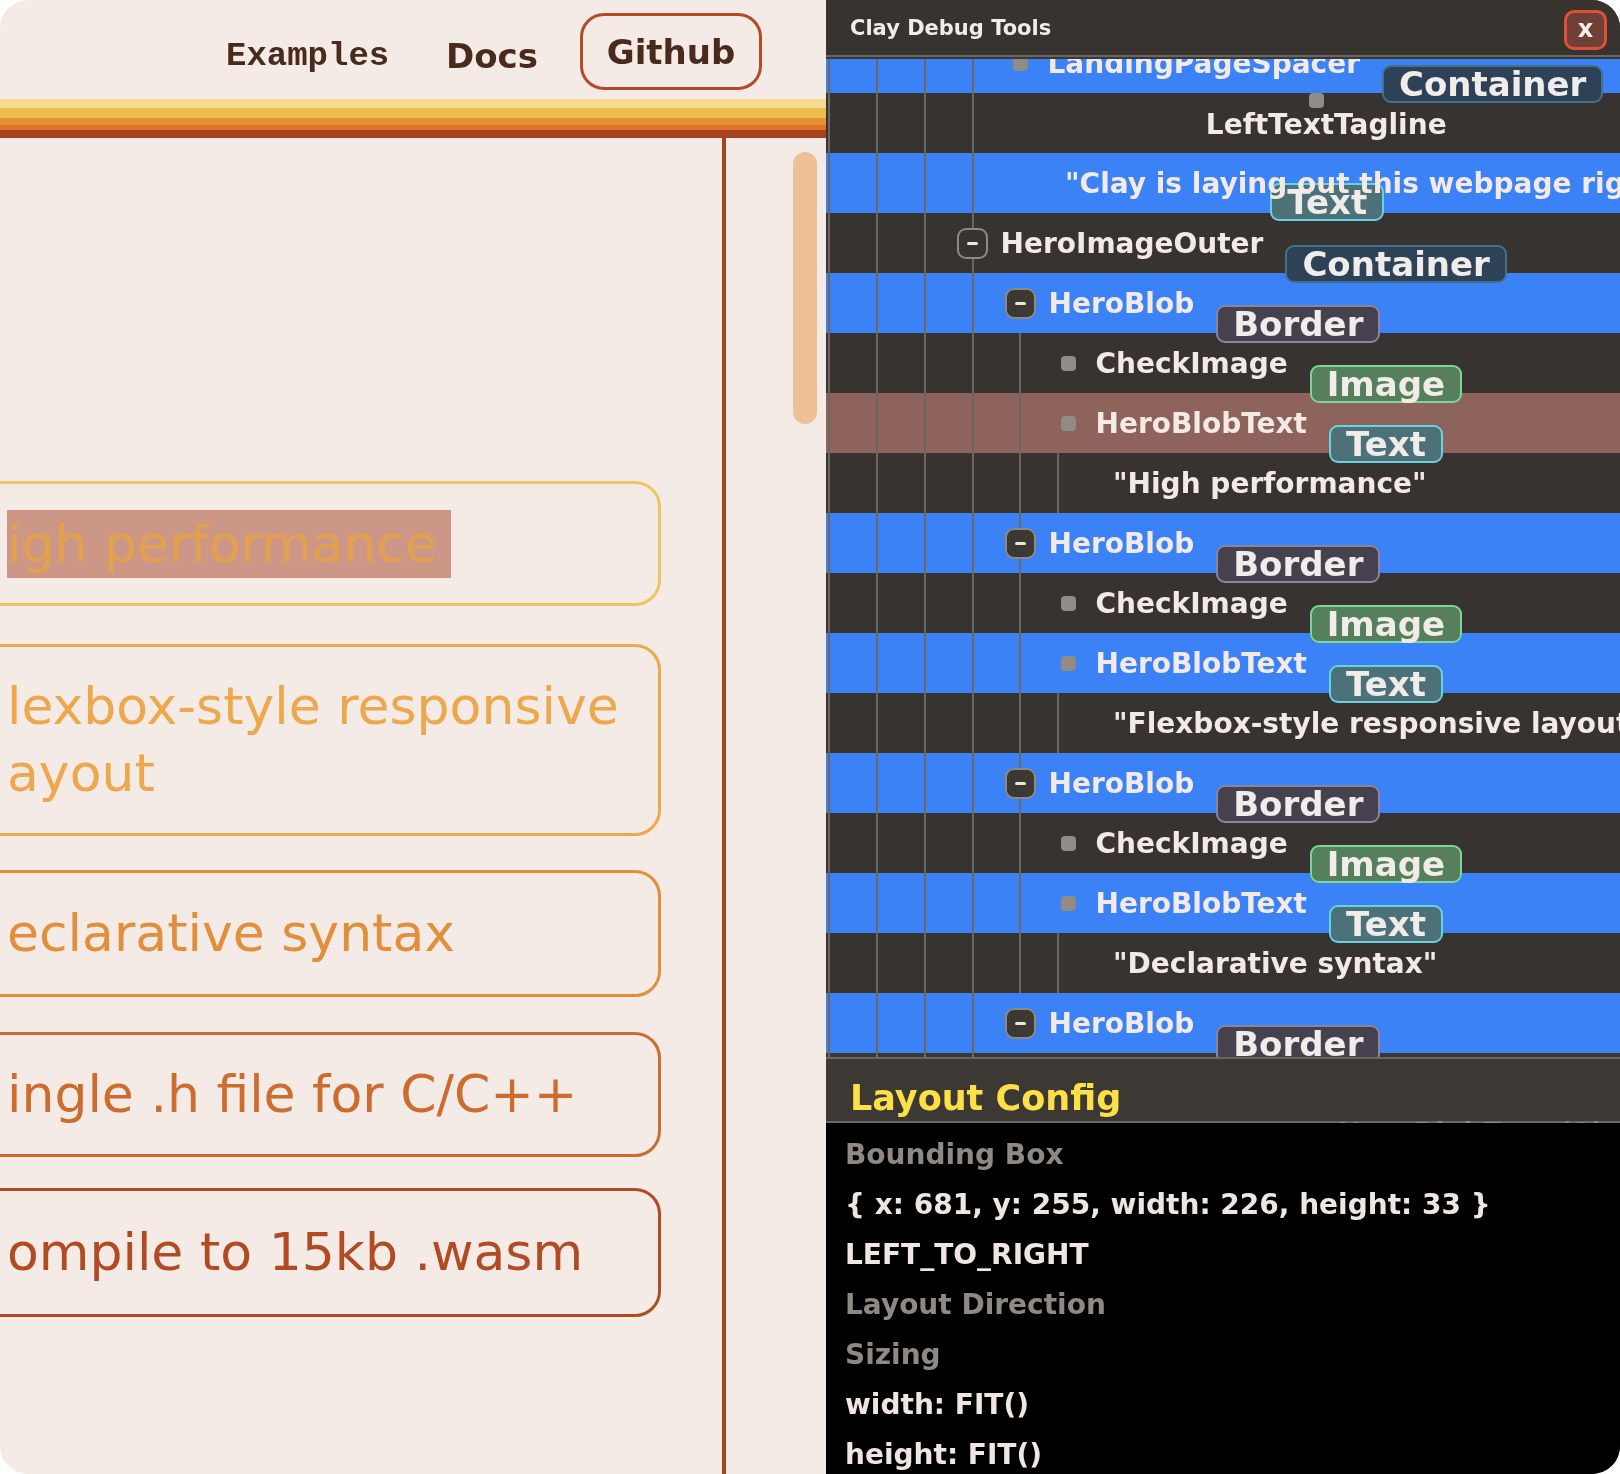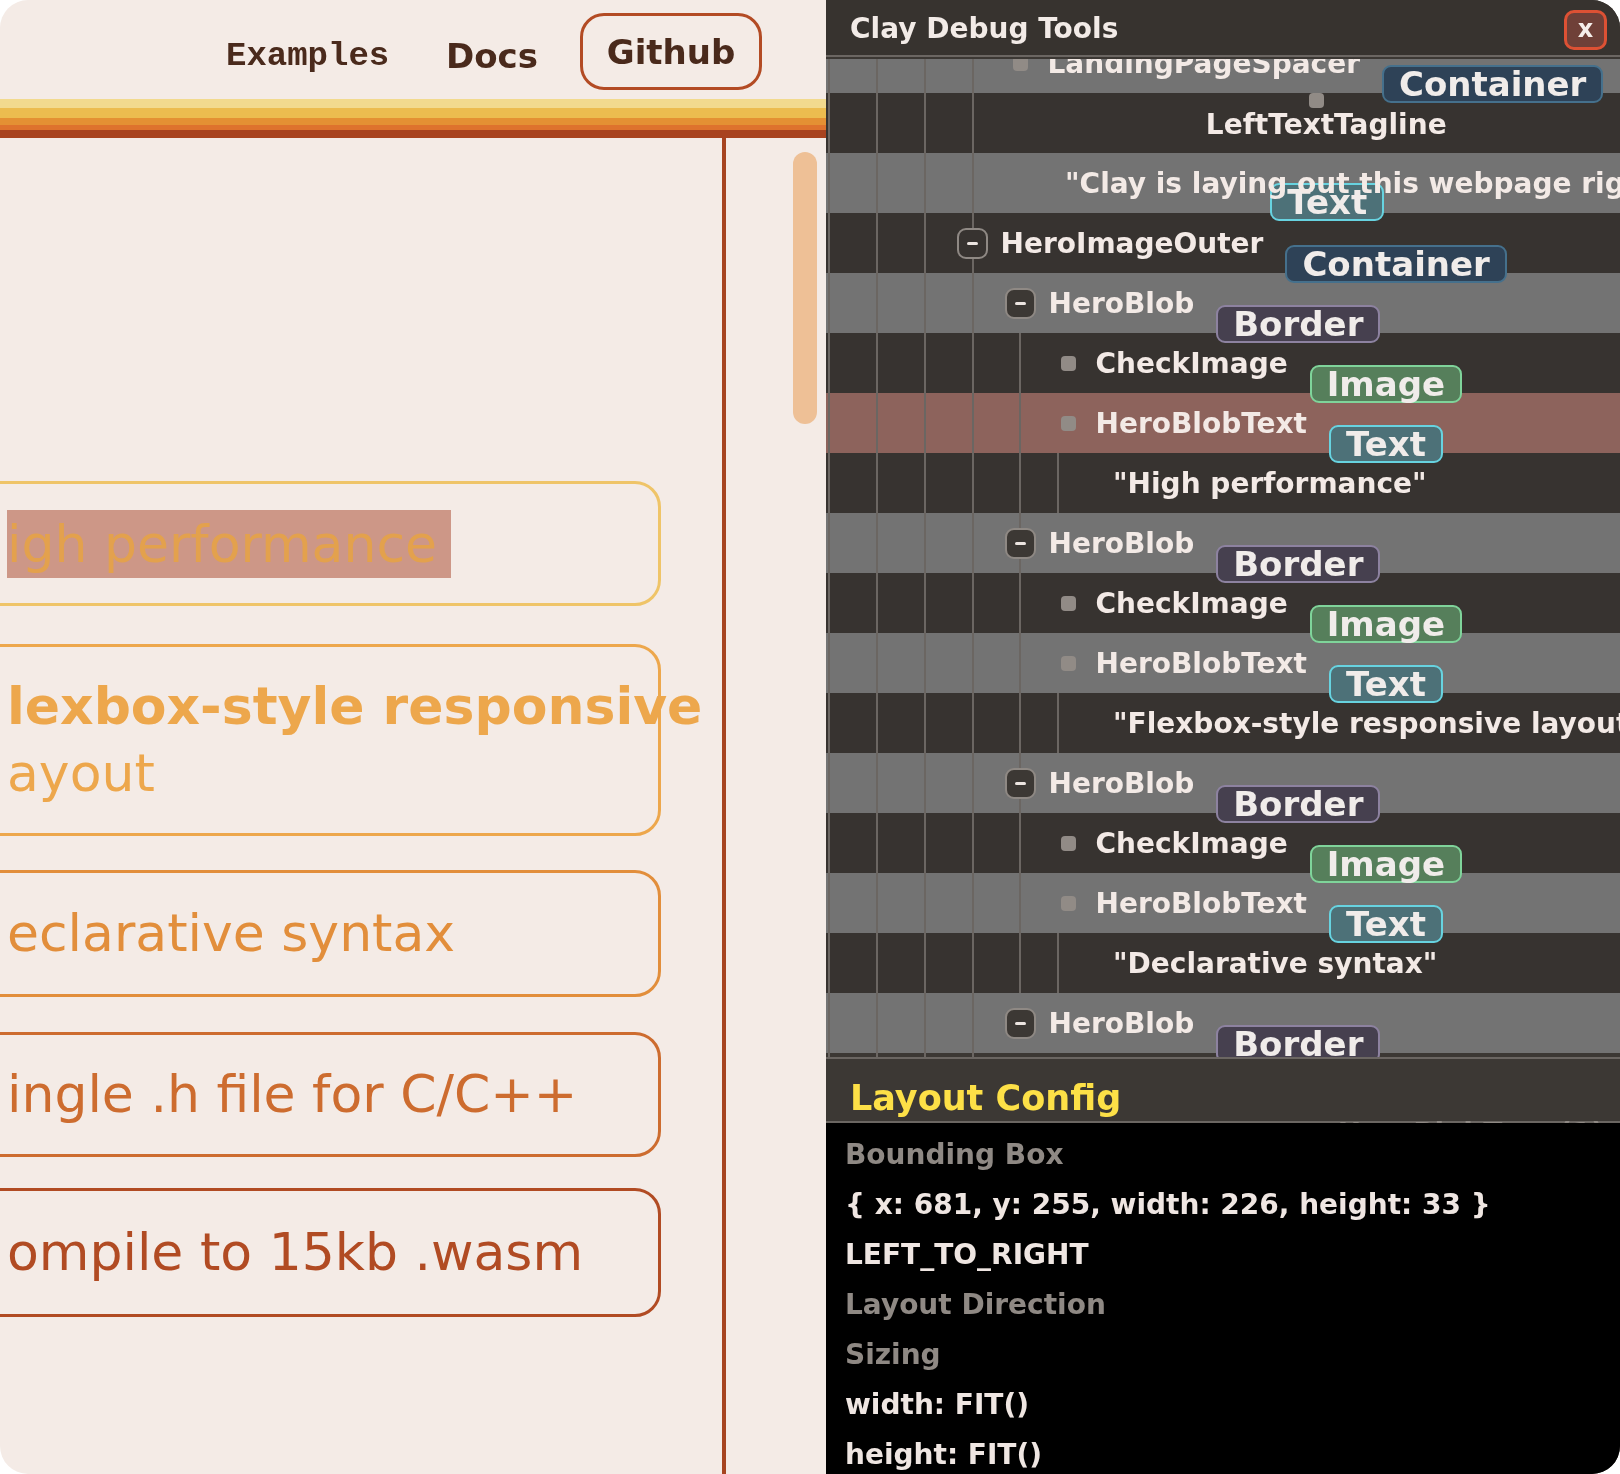--- a/index.html
+++ b/index.html
@@ -26,31 +26,31 @@
   .feature-box{
     position:absolute;left:-70px;width:731px;border-radius:26px;
     border:3.5px solid;display:flex;flex-direction:column;justify-content:center;
     padding-left:74px;background:transparent;
   }
   .feature-line{font-size:52px;font-weight:500;line-height:67px;white-space:nowrap;}
   .hl-span{display:inline-block;line-height:1;padding:8px 14px 8px 0;}
   
   .panel{position:absolute;left:826px;top:0;width:794px;height:1474px;background:#3c3834;overflow:hidden;}
   .panel-header{position:relative;height:57px;background:#37332f;border-bottom:2px solid #6b6662;}
-  .panel-title{position:absolute;left:24px;top:0;line-height:57px;font-size:28px;font-weight:600;color:#f2ebe7;}
+  .panel-title{position:absolute;left:24px;top:0;line-height:57px;font-size:21px;font-weight:600;color:#f2ebe7;}
   .close-btn{
     position:absolute;top:10px;right:13px;width:43px;height:40px;
     background:#6f4038;border:3px solid #dd5134;border-radius:10px;
     display:flex;align-items:center;justify-content:center;
     color:#f5eeea;font-size:24px;font-weight:700;line-height:1;padding-bottom:3px;
   }
   .tree{position:absolute;left:0;top:59px;width:794px;height:998px;overflow:hidden;}
   .tree-rows{margin-top:-26px;}
   .tree-row{position:relative;height:60px;display:flex;align-items:center;}
-  .row-even{background:#737373;}
+  .row-even{background:#3b82f6;}
   .row-odd{background:#373330;}
   .row-highlight{background:#8d635c !important;}
   .guide{position:absolute;width:2px;background:#6b6662;z-index:1;}
   .collapse-btn{
     position:relative;z-index:2;flex:0 0 auto;width:31px;height:31px;border-radius:9px;
     border:2.5px solid #8f8984;display:flex;align-items:center;justify-content:center;
   }
   .row-even .collapse-btn{background:#3c3834;}
   .row-odd .collapse-btn{background:#373330;}
   .collapse-btn::before{content:"";width:11px;height:3px;background:#ece5e1;border-radius:2px;}
@@ -93,21 +93,21 @@
       <div class="stripe" style="height: 5px; background: rgb(222, 114, 45);"></div>
       <div class="stripe" style="height: 8px; background: rgb(168, 67, 31);"></div>
     </div>
   <div class="content-divider" id="vline" style="background: rgb(166, 68, 32);"></div>
   <div class="scroll-thumb" id="pill" style="background: rgb(238, 192, 150);"></div>
   <div id="boxes">
       <div class="feature-box" style="top: 481px; height: 125px; border-color: rgb(239, 196, 104);">
         <div class="feature-line" style="color: rgb(227, 161, 77);"><span class="hl-span" style="background: rgb(205, 151, 135);">igh performance</span></div>
       </div>
       <div class="feature-box" style="top: 644px; height: 192px; border-color: rgb(237, 167, 76);">
-        <div class="feature-line" style="color: rgb(237, 167, 76); font-weight: bold;">lexbox-style responsive</div>
+        <div class="feature-line" style="color: rgb(237, 167, 76);">lexbox-style responsive</div>
         <div class="feature-line" style="color: rgb(237, 167, 76);">ayout</div>
       </div>
       <div class="feature-box" style="top: 870px; height: 127px; border-color: rgb(226, 142, 59);">
         <div class="feature-line" style="color: rgb(226, 142, 59);">eclarative syntax</div>
       </div>
       <div class="feature-box" style="top: 1032px; height: 125px; border-color: rgb(205, 108, 47);">
         <div class="feature-line" style="color: rgb(205, 108, 47);">ingle .h file for C/C++</div>
       </div>
       <div class="feature-box" style="top: 1188px; height: 129px; border-color: rgb(177, 75, 35);">
         <div class="feature-line" style="color: rgb(177, 75, 35);">ompile to 15kb .wasm</div>

